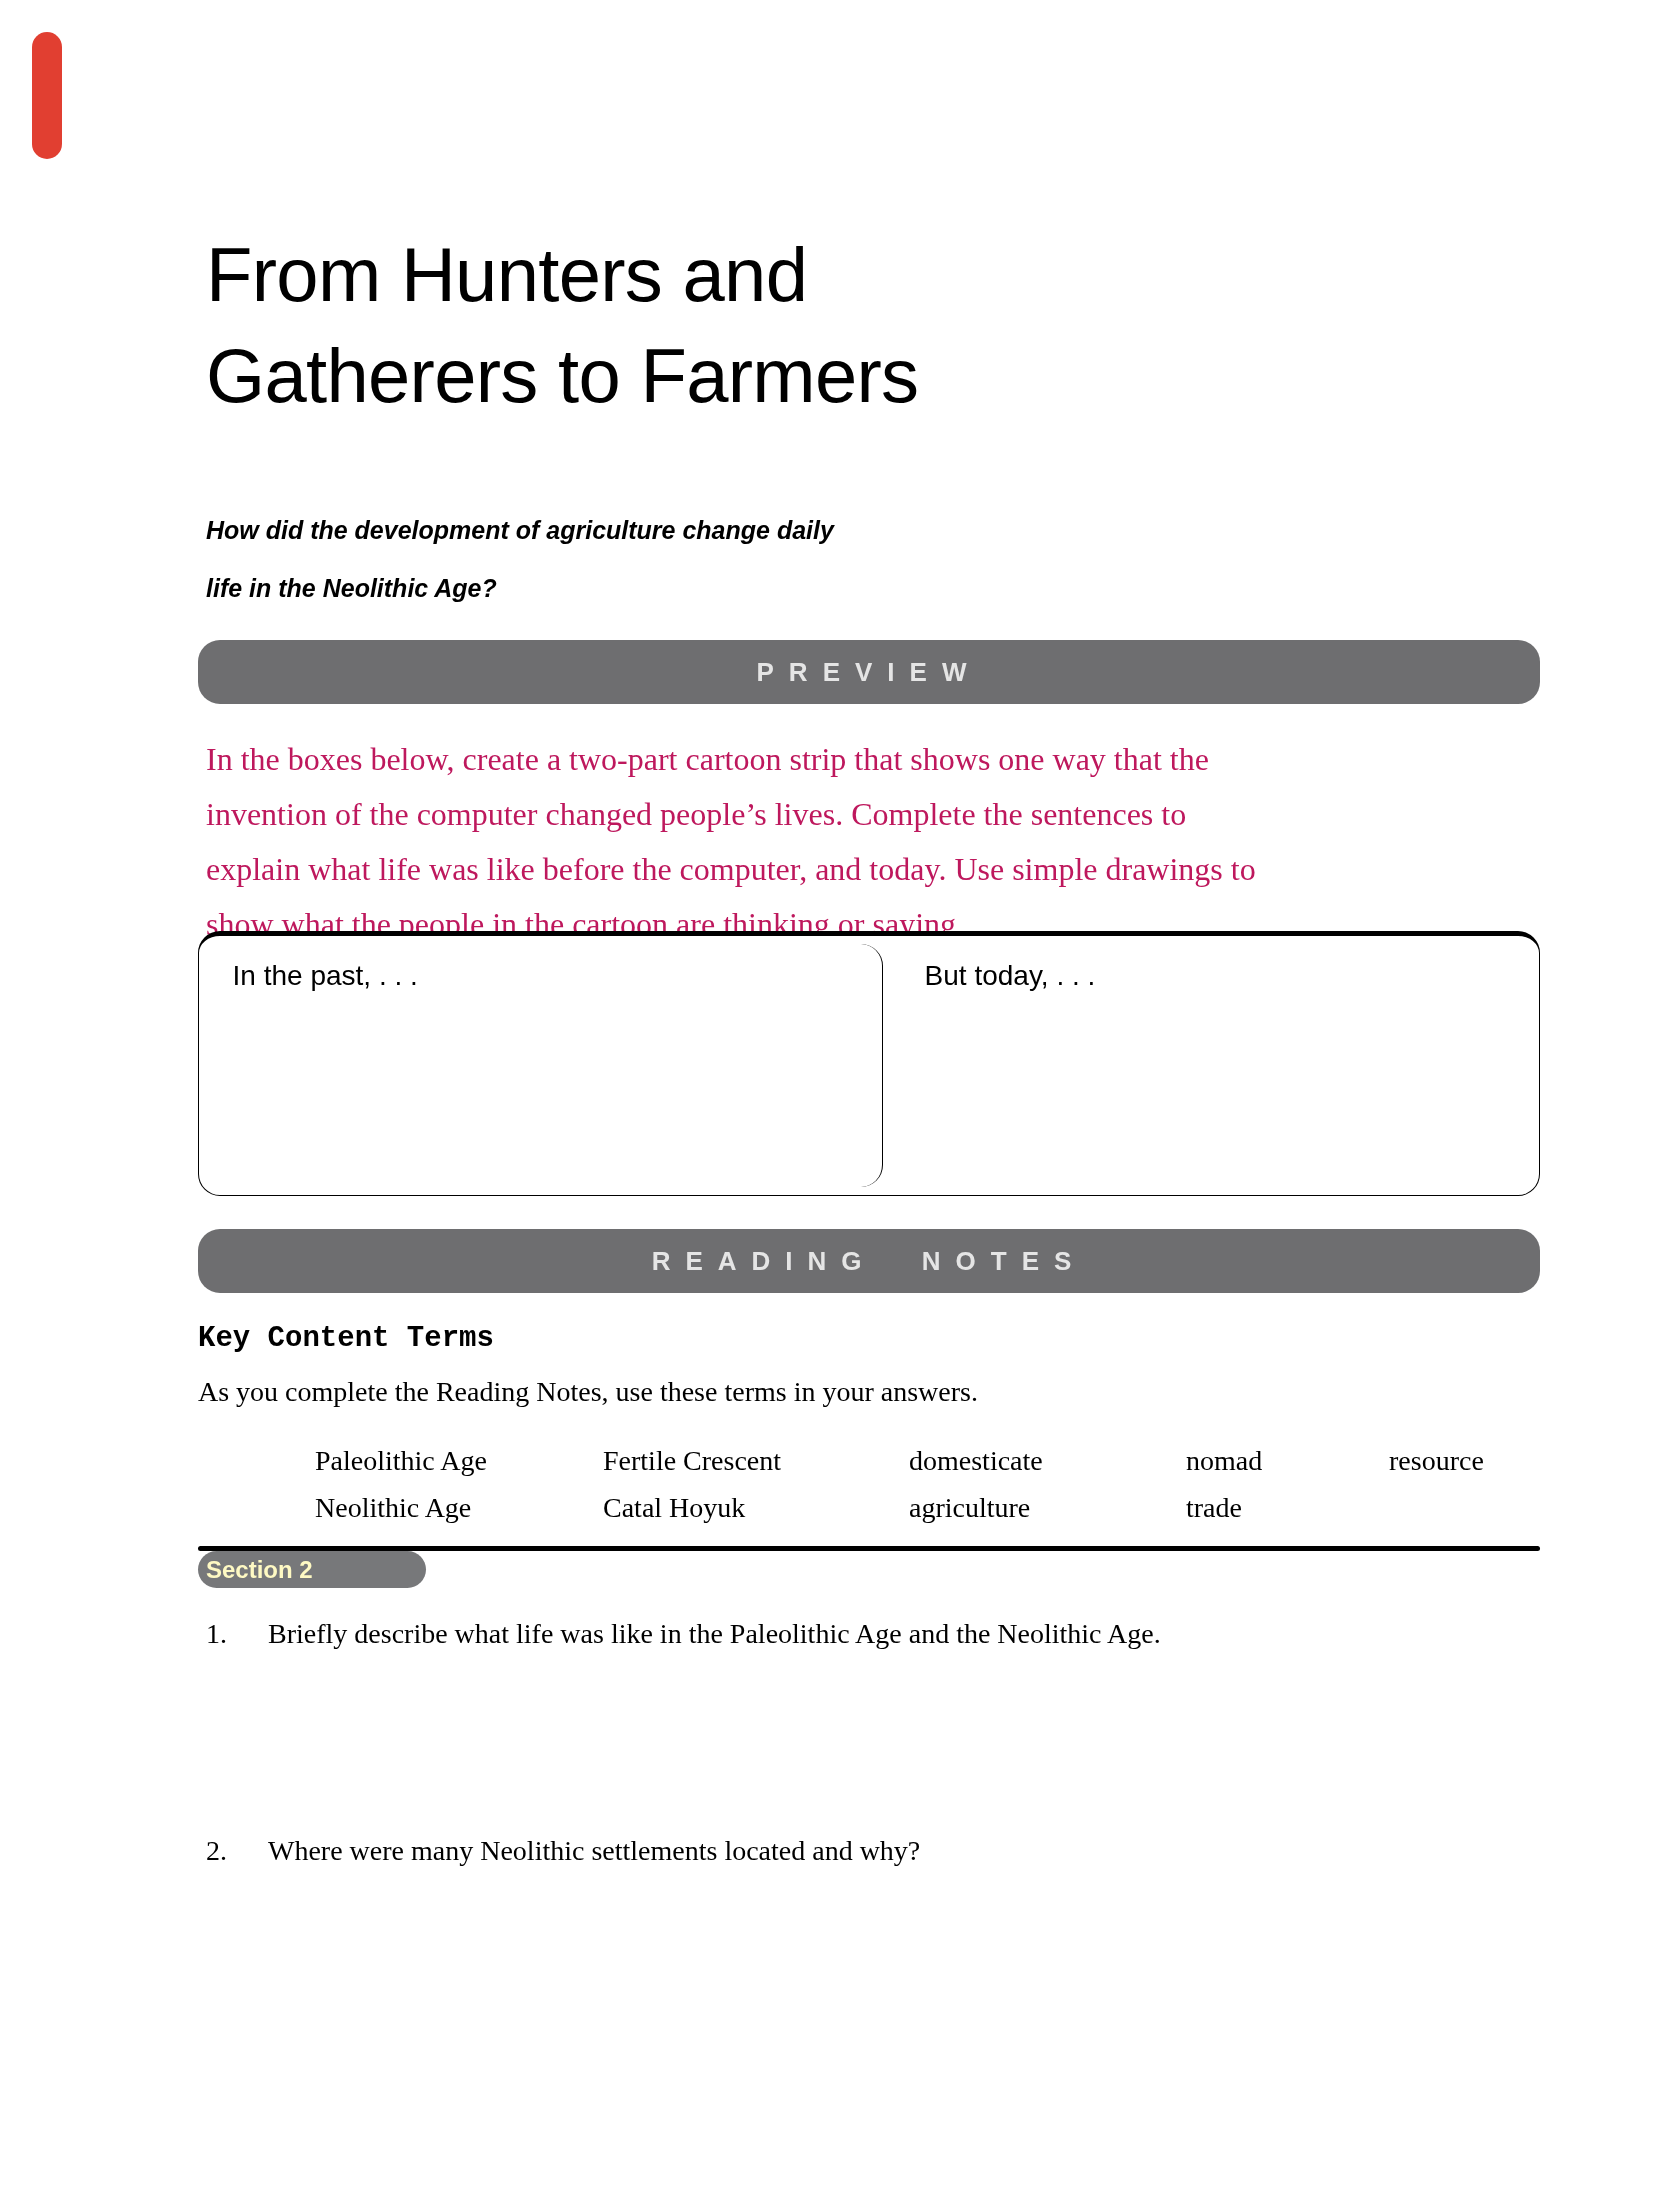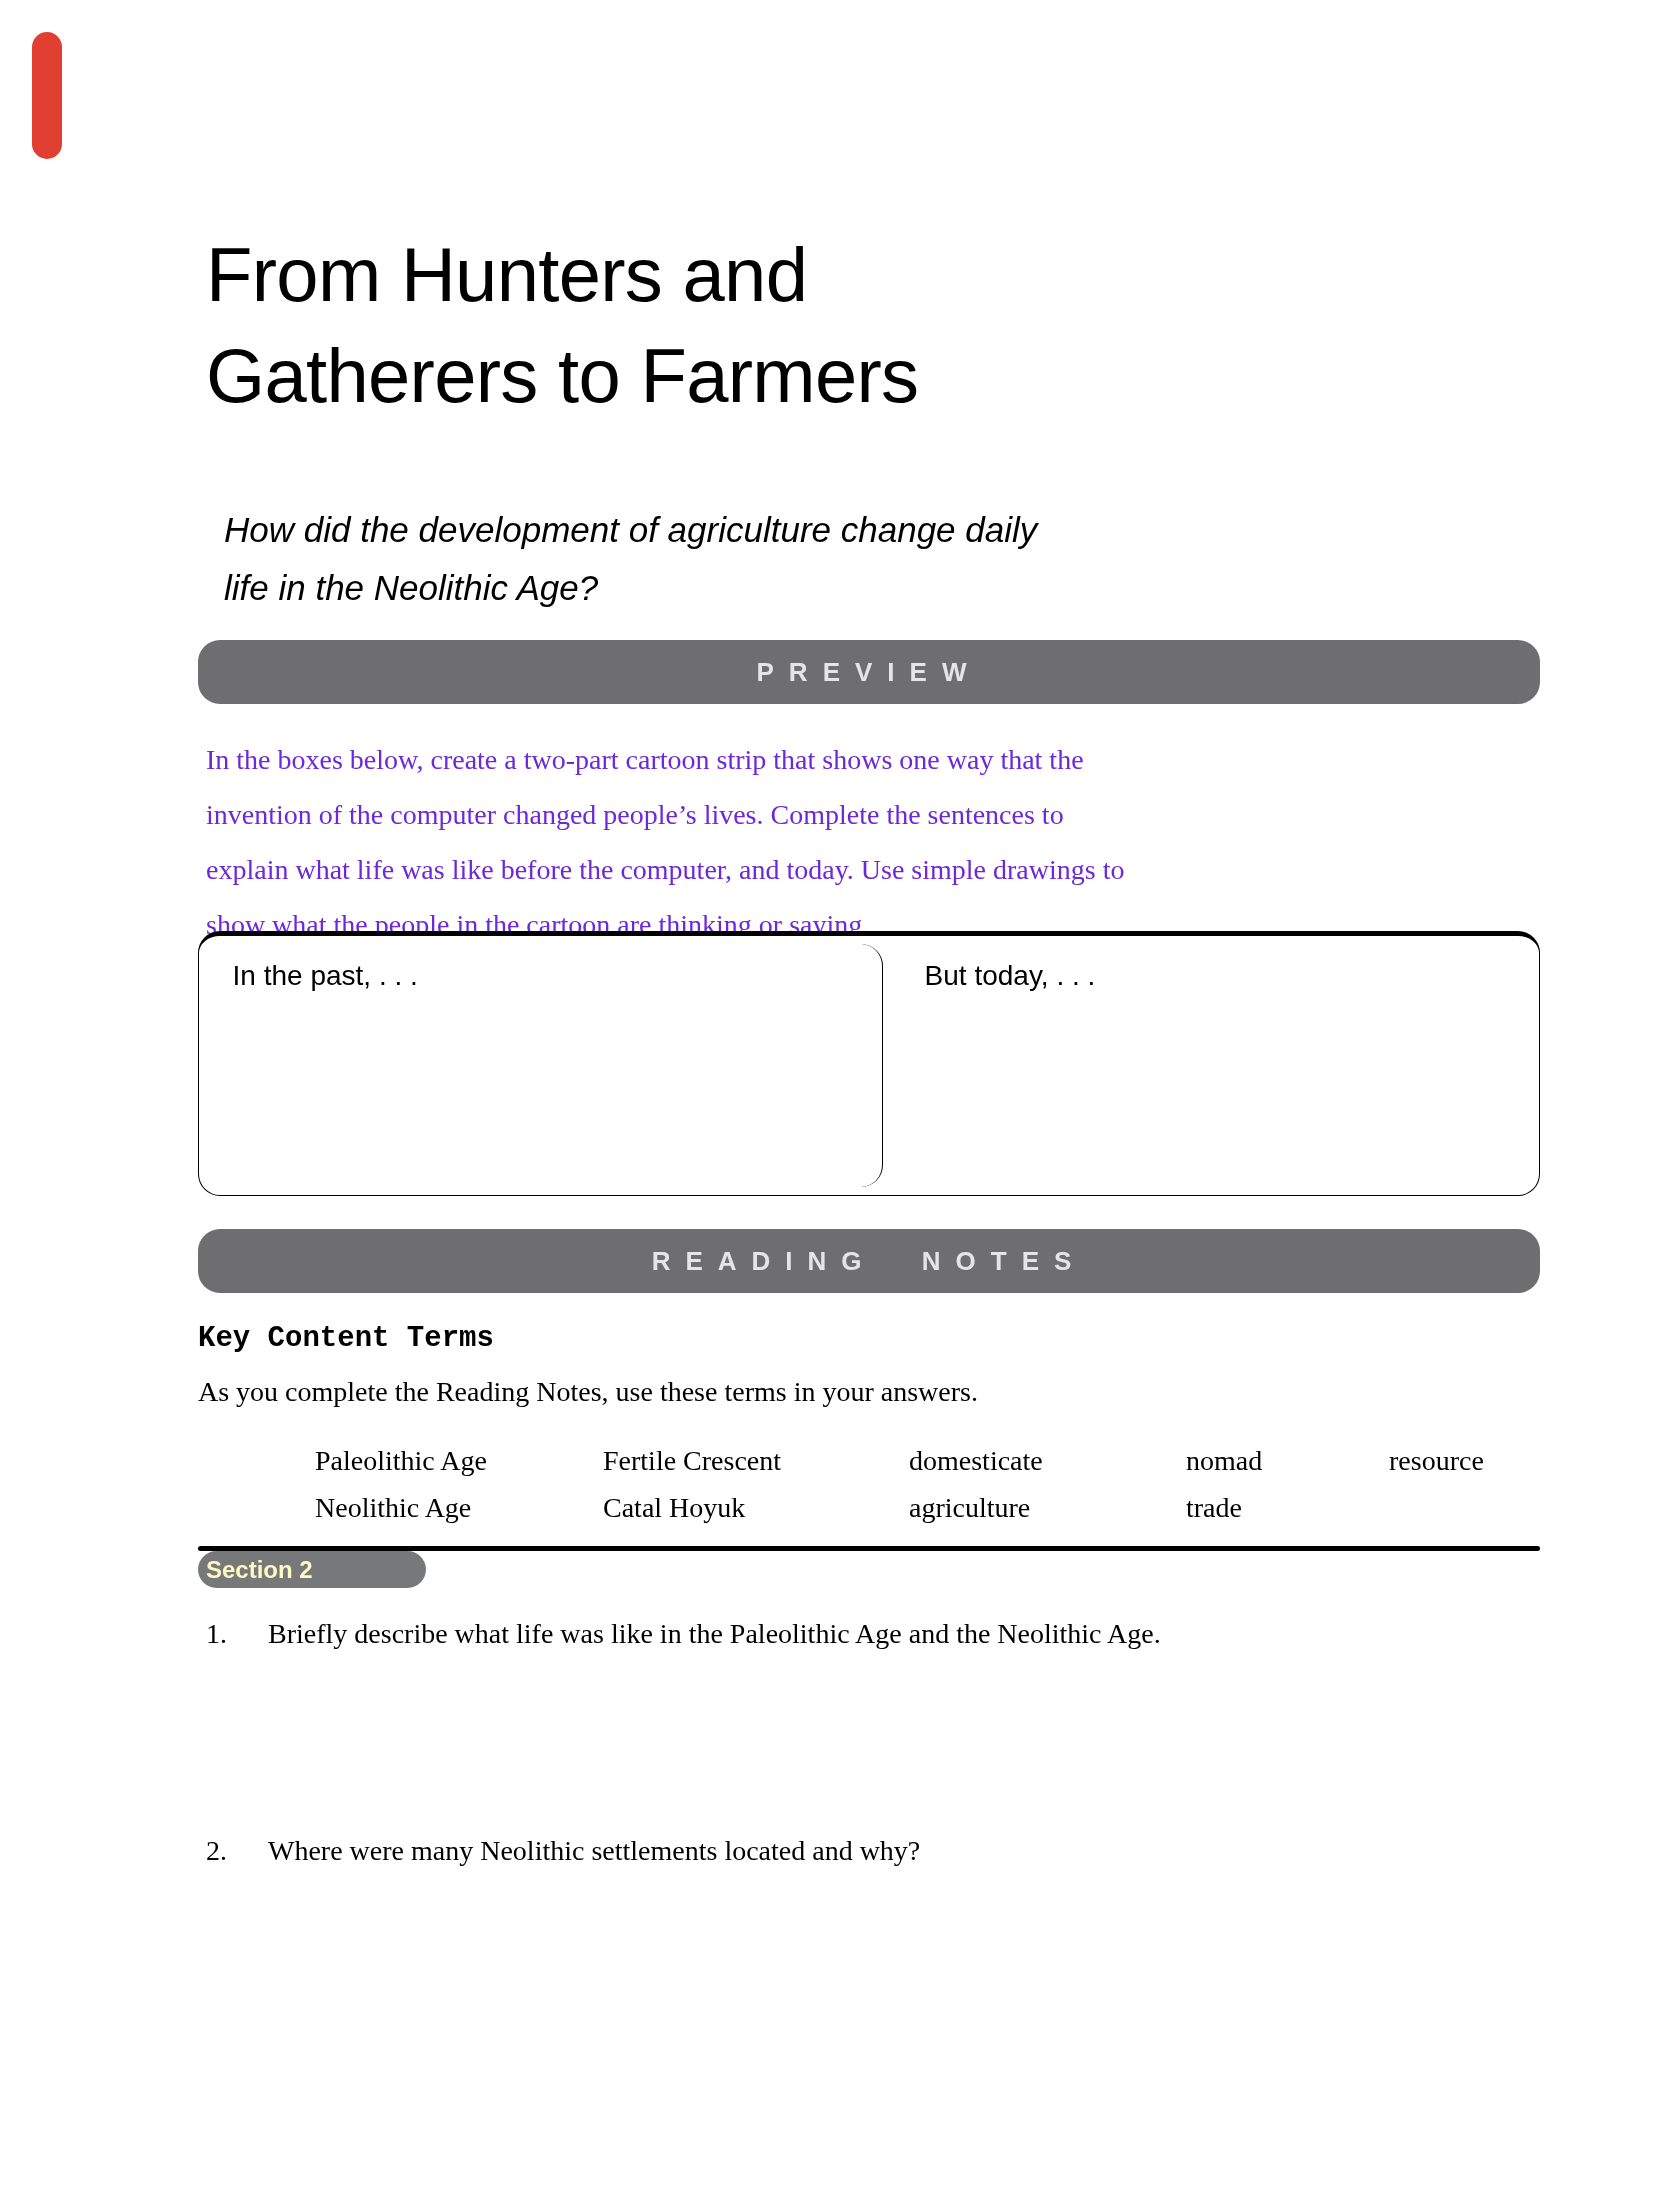--- a/index.html
+++ b/index.html
@@ -23,36 +23,36 @@
   .abs{position:absolute;}
   .serif{font-family:"Liberation Serif", serif;}
 
   .red-tab{left:0;top:0;width:30px;height:127px;background:var(--accent-red);}
 
   .title{
     left:166px;top:188px;width:1352px;
     font-size:76px;line-height:93px;font-weight:400;letter-spacing:-0.7px;
   }
   .subtitle{
-    left:184px;top:465px;width:1284px;
-    font-size:35px;line-height:50px;font-weight:400;font-style:italic;
+    left:166px;top:465px;width:1284px;
+    font-size:25px;line-height:50px;font-weight:700;font-style:italic;
   }
   .banner{
     left:166px;width:1342px;height:64px;
     background:var(--banner-gray);
     color:#e5e5e5;text-align:center;
     font-size:26px;font-weight:700;line-height:64px;
     letter-spacing:15px;word-spacing:23px;
   }
   .banner.preview{top:608px;}
   .banner.reading{top:1197px;}
 
   .instructions{
     left:166px;top:696px;width:1190px;
-    font-size:28px;line-height:47px;color:#6d28d9;
+    font-size:32px;line-height:47px;color:#be185d;
   }
 
   .boxes{
     left:166px;top:899px;width:1342px;height:265px;
     border:1.4px solid #000;border-top:5.4px solid #000;
     display:flex;background:#fff;
   }
   .box-cell{padding:16px 17.6px;font-size:28px;line-height:32px;}
   .box-cell.past{width:676px;border-right:1.4px solid #000;}
   .box-cell.today{flex:1;}

